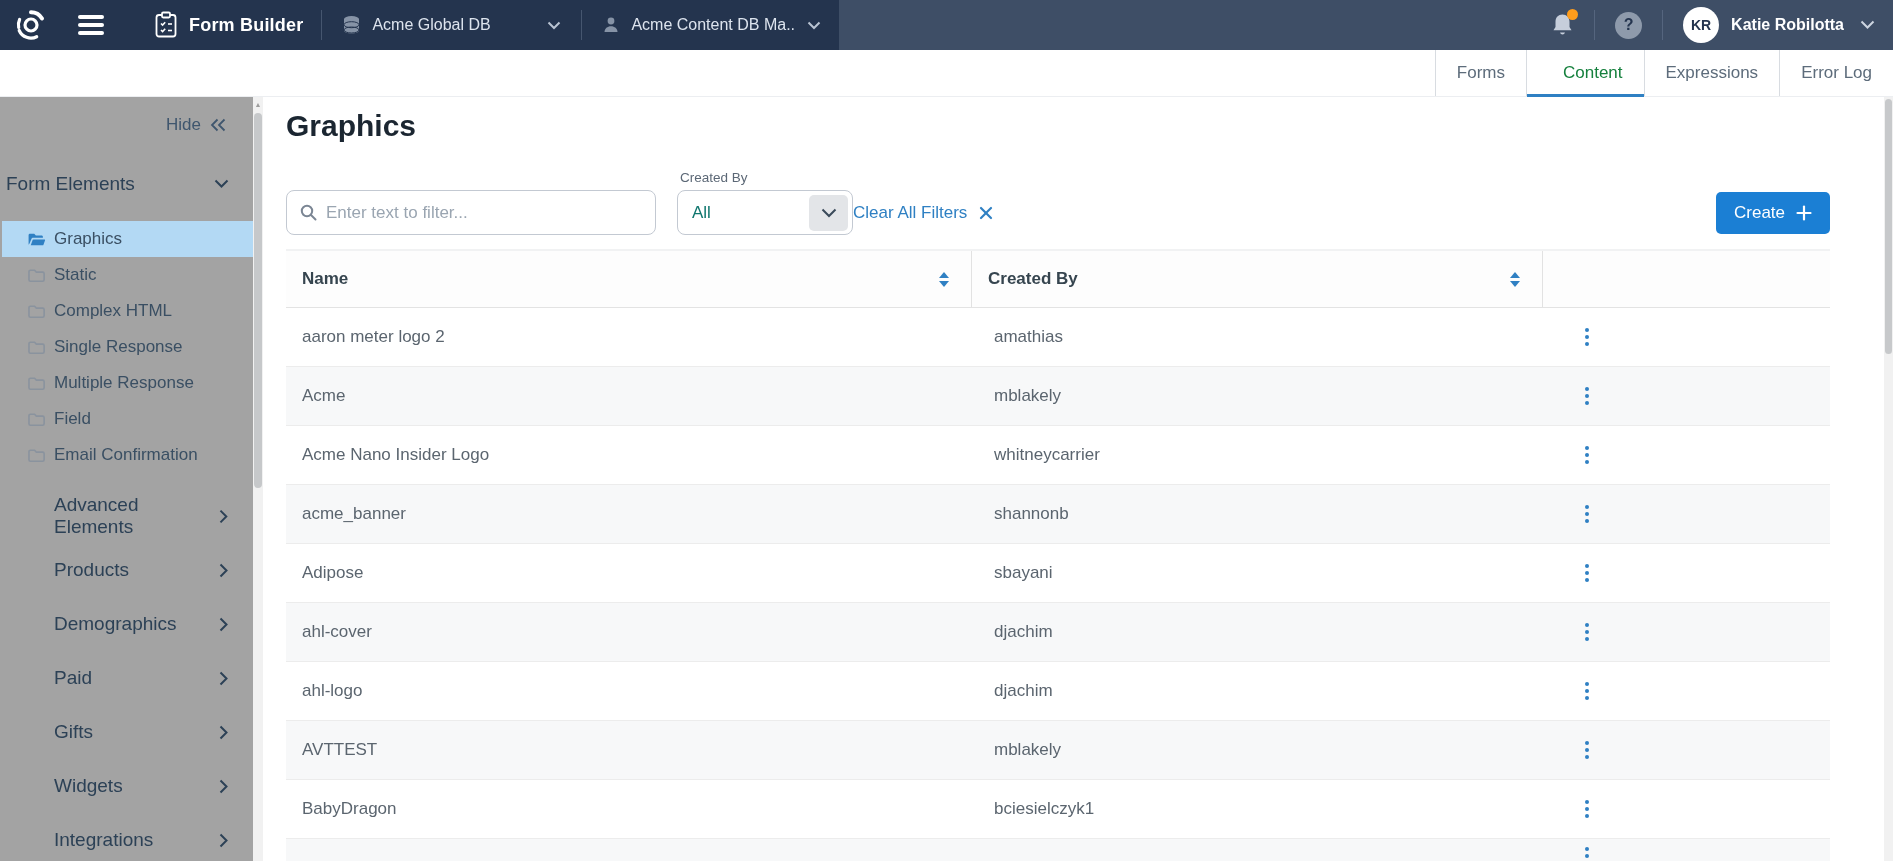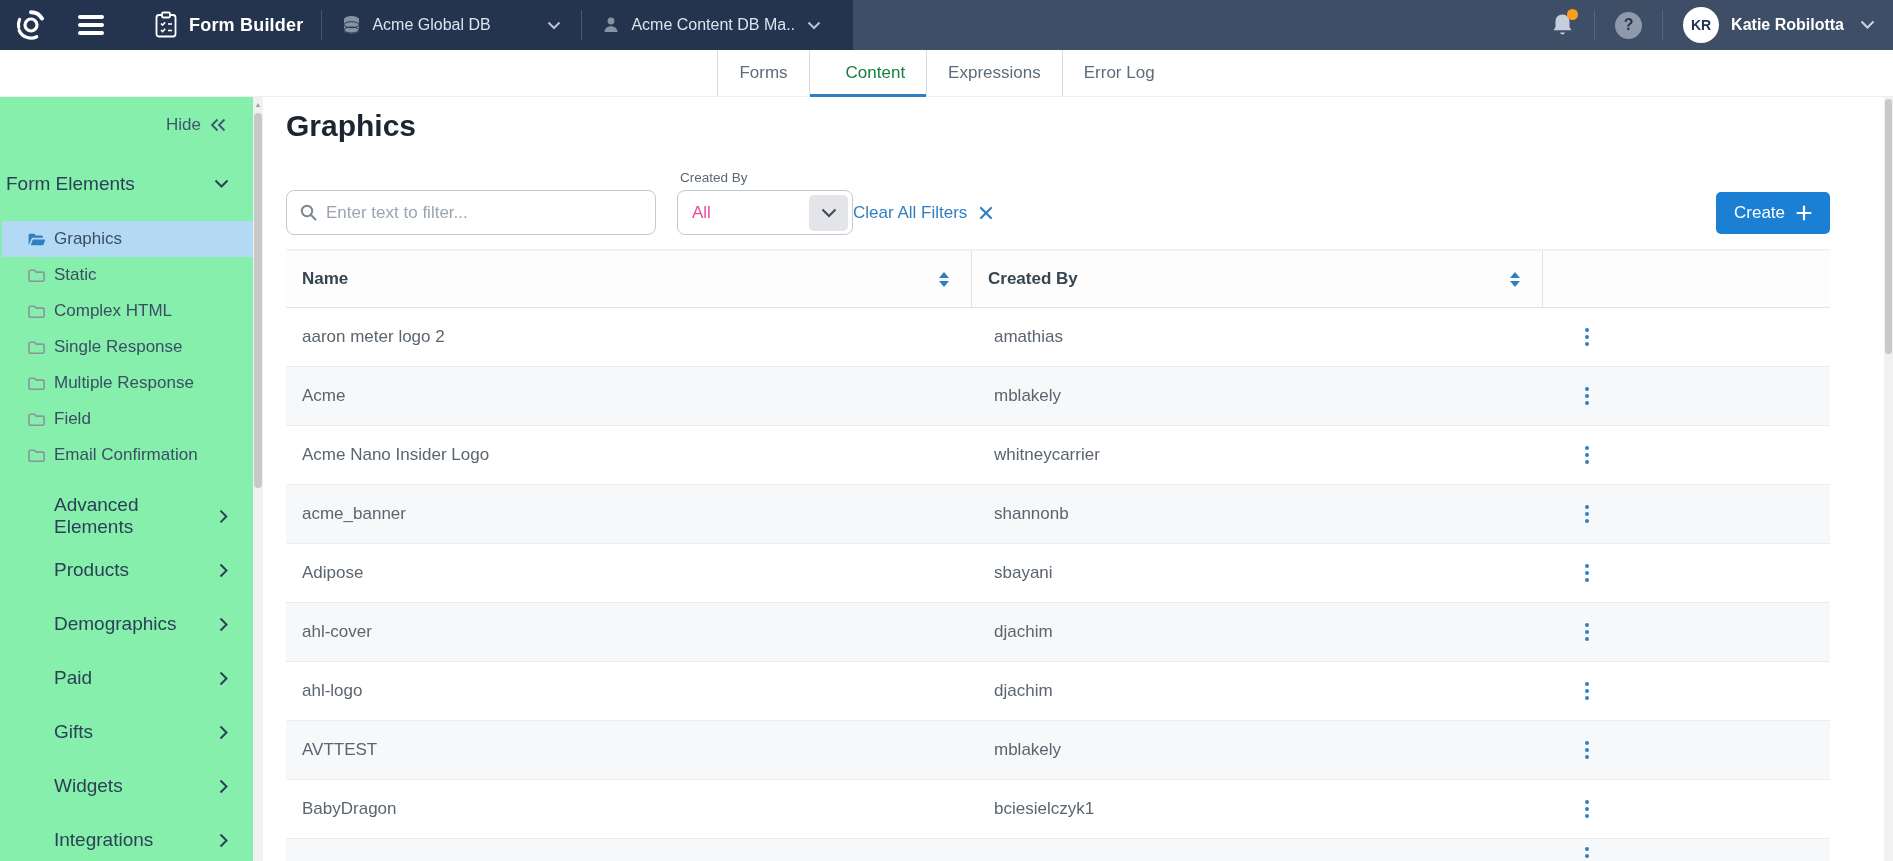--- a/index.html
+++ b/index.html
@@ -3,21 +3,21 @@
 <meta charset="utf-8">
 <style>
   * { box-sizing: border-box; margin: 0; padding: 0; }
   html,body { width:1893px; height:861px; overflow:hidden; background:#fff;
     font-family:"Liberation Sans", sans-serif; }
 
   
   .navbar { position:absolute; top:0; left:0; width:1893px; height:50px;
     background:#3e4e66; display:flex; align-items:stretch; }
   .nav-left { display:flex; align-items:center; background:#24344e; height:100%;
-    padding-right:14px; }
+    }
   .brand { width:62px; display:flex; justify-content:center; cursor:pointer; }
   .hamburger { margin-left:16px; width:40px; display:flex; flex-direction:column;
     gap:4px; cursor:pointer; align-items:flex-start; }
   .hamburger i { display:block; width:26px; height:4px; background:#fff; border-radius:2px; }
   .app-chip { display:flex; align-items:center; margin-left:36px; gap:11px; }
   .app-title { color:#fff; font-size:18px; font-weight:bold; letter-spacing:.2px; }
   .nav-div { width:1px; height:30px; background:#46566f; margin:0 2px; }
   .nav-select { display:flex; align-items:center; gap:11px; padding:0 18px; height:100%;
     cursor:pointer; min-width:255px; }
   .nav-select .lbl { color:#dde4ee; font-size:16px; max-width:165px; white-space:nowrap; overflow:hidden; }
@@ -32,32 +32,32 @@
     color:#24344e; font-size:16px; font-weight:bold; display:flex; align-items:center;
     justify-content:center; cursor:pointer; }
   .user-menu { display:flex; align-items:center; gap:12px; cursor:pointer; }
   .avatar { width:36px; height:36px; border-radius:50%; background:#fff; color:#24344e;
     font-weight:bold; font-size:14px; display:flex; align-items:center; justify-content:center; }
   .user-name { color:#fff; font-size:16px; font-weight:bold; }
   .user-menu .chev { color:#cdd5e0; display:flex; margin-left:4px; }
 
   
   .tabbar { position:absolute; top:50px; left:0; width:1893px; height:47px; background:#fff;
-    border-bottom:1px solid #eceef1; display:flex; justify-content:center; }
+    border-bottom:1px solid #eceef1; display:flex; justify-content:flex-end; }
   .tab { position:relative; display:flex; align-items:center; padding:0 21px;
     font-size:17px; color:#5d6c7b; border-left:1px solid #d8dce1; cursor:pointer; }
   .tab.active { color:#15803d;padding-left:36px; }
   .tab.active::after { content:""; position:absolute; left:0; right:0; bottom:-1px;
     height:3px; background:#2f80c3; }
 
   
   .content { position:absolute; top:97px; left:0; width:1893px; height:764px; display:flex; }
 
   
-  .sidebar { position:relative; width:263px; height:100%; background:#86efac; flex:none; }
+  .sidebar { position:relative; width:263px; height:100%; background:#a3a3a3; flex:none; }
   .hide-row { padding:18px 36px 0 0; display:flex; justify-content:flex-end;
     align-items:center; gap:9px; color:#3f566e; font-size:17px; cursor:pointer; }
   .fe-header { margin-top:38px; padding:0 34px 0 6px; display:flex; align-items:center;
     justify-content:space-between; color:#2c4156; font-size:19px; cursor:pointer; }
   .fe-items { margin-top:26px; }
   .side-item { height:36px; display:flex; align-items:center; gap:8px; padding-left:25px;
     margin:0 10px 0 2px; font-size:17px; color:#3a4f63; cursor:pointer; }
   .side-item.selected { background:#b3d9f4; }
   .side-item .folder-closed { display:flex; }
   .side-item .folder-open { display:none; }
@@ -80,21 +80,21 @@
   .filter-row { margin-top:47px; display:flex; align-items:center; position:relative; }
   .search-box { width:370px; height:45px; border:1px solid #c3c9d2; border-radius:8px;
     display:flex; align-items:center; padding-left:13px; gap:9px; background:#fff; }
   .search-box input { border:none; outline:none; flex:1; font-size:17px; color:#3a4a5a;
     font-family:"Liberation Sans", sans-serif; background:transparent; height:100%; }
   .search-box input::placeholder { color:#9aa5b1; }
   .cb-select { position:relative; margin-left:21px; width:176px; height:45px;
     border:1px solid #c3c9d2; border-radius:8px; display:flex; align-items:center;
     padding-left:14px; background:#fff; cursor:pointer; }
   .cb-label { position:absolute; top:-21px; left:2px; font-size:13.5px; color:#5c6876; }
-  .cb-value { font-size:17px; color:#ec4899; }
+  .cb-value { font-size:17px; color:#0f766e; }
   .cb-chev { margin-left:auto; margin-right:4px; width:39px; height:36px; background:#e3e5e8;
     border-radius:5px; display:flex; align-items:center; justify-content:center;
     color:#3a4a5a; cursor:pointer; }
   .clear-link { display:flex; align-items:center; gap:12px;
     color:#2f80c3; font-size:17px; cursor:pointer; }
   .create-btn { margin-left:auto; height:42px; min-width:114px; background:#1b7fd4;
     border:none; border-radius:5px; color:#fff; font-size:17px; display:flex;
     align-items:center; justify-content:center; gap:11px; padding:0 16px; cursor:pointer;
     font-family:"Liberation Sans", sans-serif; }
 

